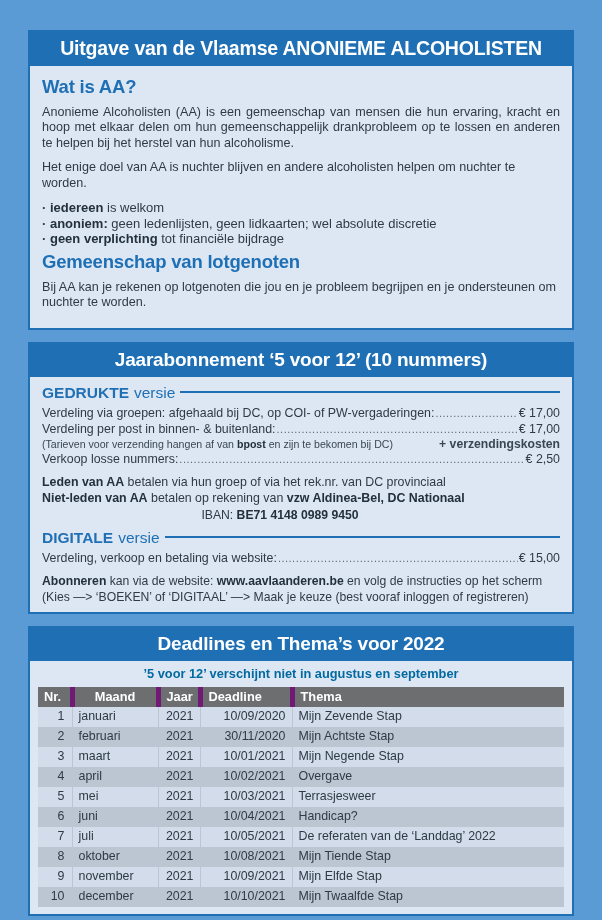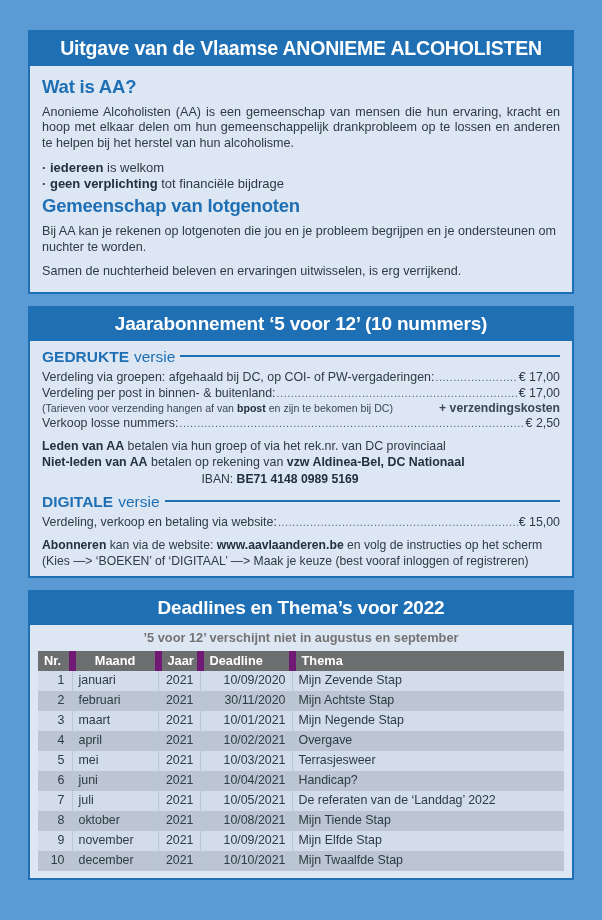--- a/index.html
+++ b/index.html
@@ -146,38 +146,38 @@
     font-size: 12.2px;
     color: #2e3a45;
     line-height: 16px;
   }
 
   
   .caption {
     text-align: center;
     font-weight: bold;
     font-size: 12.8px;
-    color: #737373;
+    color: #0369a1;
     padding: 5px 0 6px 0;
   }
   table.dl {
     width: 100%;
     border-collapse: collapse;
     font-size: 12.4px;
     color: #2e3a45;
     table-layout: fixed;
   }
   table.dl th {
     background: #6d6e70;
     color: #ffffff;
     font-weight: bold;
     font-size: 12.8px;
     text-align: left;
     padding: 2px 6px 3px 6px;
-    border-right: 7px solid #701a75;
+    border-right: 5px solid #701a75;
   }
   table.dl th.c { text-align: center; }
   table.dl th:last-child { border-right: none; }
   table.dl td {
     padding: 1px 6px 2px 6px;
     border-right: 1px solid #b9c6d4;
     line-height: 17px;
   }
   table.dl td:last-child { border-right: none; }
   table.dl td.num { text-align: right; padding-right: 7px; }
@@ -191,27 +191,28 @@
 </head>
 <body>
 
 <div class="page">
 
   <div class="block">
     <div class="bar bar-1">Uitgave van de Vlaamse ANONIEME ALCOHOLISTEN</div>
     <div class="body-pad">
       <h2 class="sect">Wat is AA?</h2>
       <p class="para">Anonieme Alcoholisten (AA) is een gemeenschap van mensen die hun ervaring, kracht en hoop met elkaar delen om hun gemeenschappelijk drankprobleem op te lossen en anderen te helpen bij het herstel van hun alcoholisme.</p>
+      <p class="para noj">Het enige doel van AA is nuchter blijven en andere alcoholisten helpen om nuchter te worden.</p>
       <ul class="bullets">
         <li><span class="b">iedereen</span><span> is welkom</span></li>
+        <li><span class="b">anoniem:</span><span> geen ledenlijsten, geen lidkaarten; wel absolute discretie</span></li>
         <li><span class="b">geen verplichting</span><span> tot financiële bijdrage</span></li>
       </ul>
       <h2 class="sect">Gemeenschap van lotgenoten</h2>
       <p class="para noj">Bij AA kan je rekenen op lotgenoten die jou en je probleem begrijpen en je ondersteunen om nuchter te worden.</p>
-      <p class="para noj last">Samen de nuchterheid beleven en ervaringen uitwisselen, is erg verrijkend.</p>
     </div>
   </div>
 
   <div class="blk-gap"></div>
 
   <div class="block">
     <div class="bar bar-2">Jaarabonnement ‘5 voor 12’   (10 nummers)</div>
     <div class="sub-pad">
 
       <div class="subhead">
@@ -240,21 +241,21 @@
       <div class="priceline">
         <span>Verkoop losse nummers:</span>
         <span class="dots">............................................................................................................................................................................................</span>
         <span class="amt">€  2,50</span>
       </div>
 
       <div class="gap-s"></div>
 
       <div class="payline"><span class="b">Leden van AA</span><span> betalen via hun groep of via het rek.nr. van DC provinciaal</span></div>
       <div class="payline"><span class="b">Niet-leden van AA</span><span> betalen op rekening van </span><span class="b">vzw Aldinea-Bel, DC Nationaal</span></div>
-      <div class="iban"><span>IBAN: </span><span class="b">BE71 4148 0989 5169</span></div>
+      <div class="iban"><span>IBAN: </span><span class="b">BE71 4148 0989 9450</span></div>
 
       <div class="gap-xs"></div>
 
       <div class="subhead">
         <span>DIGITALE</span>
         <span class="light">versie</span>
         <span class="rule"></span>
       </div>
 
       <div class="priceline">

